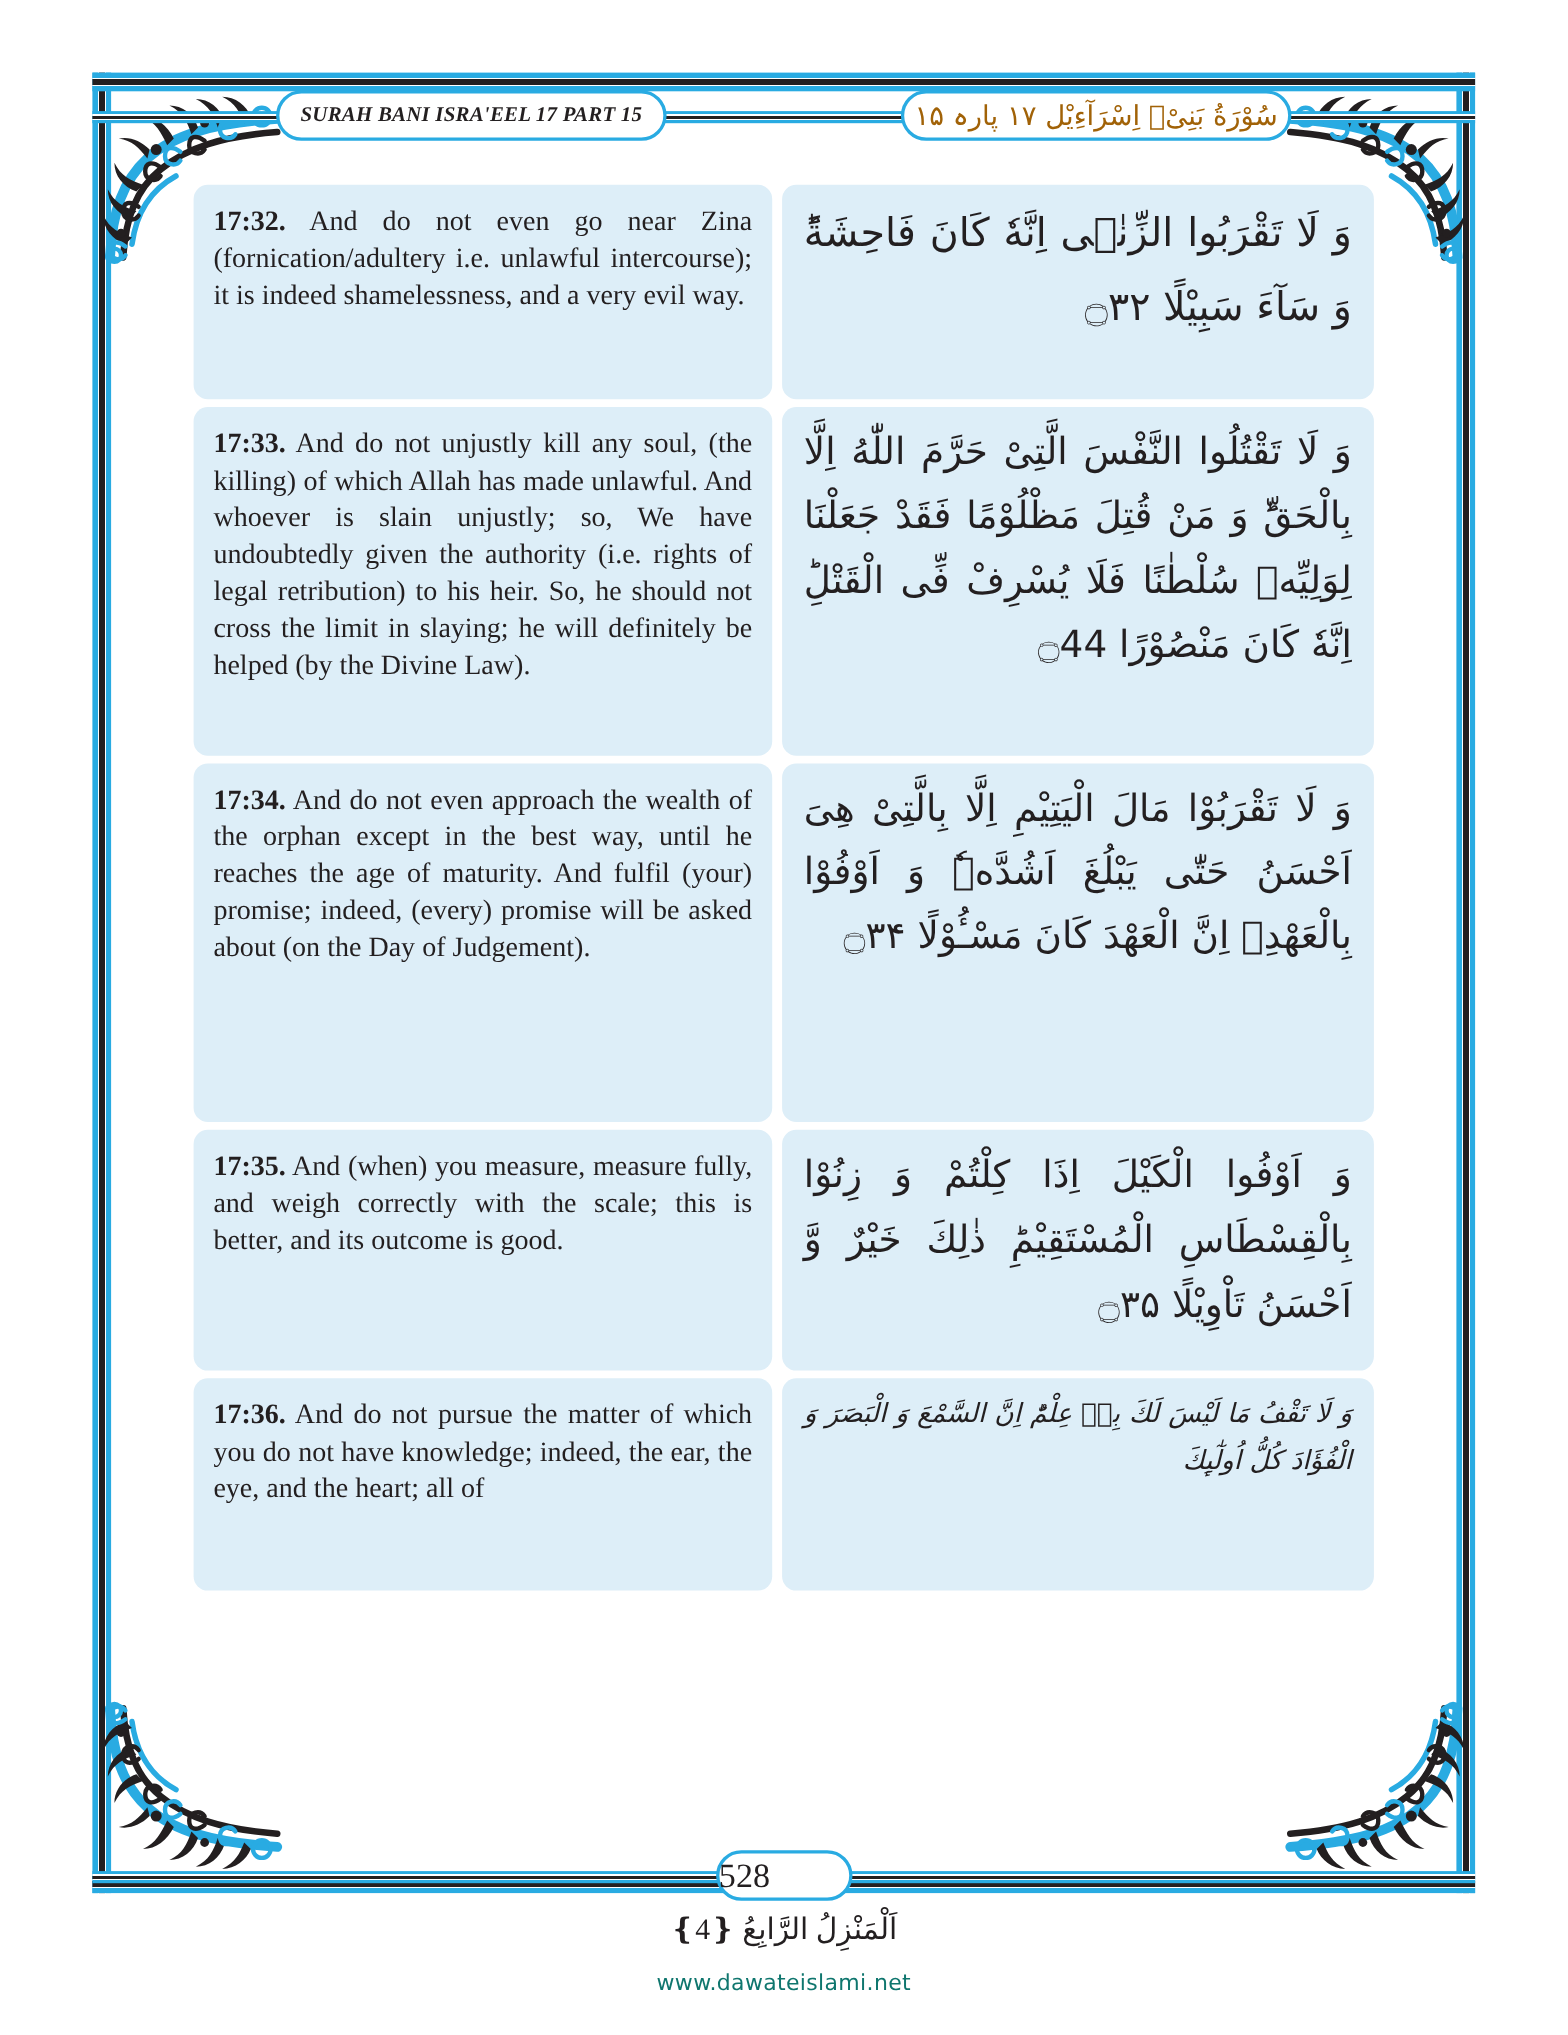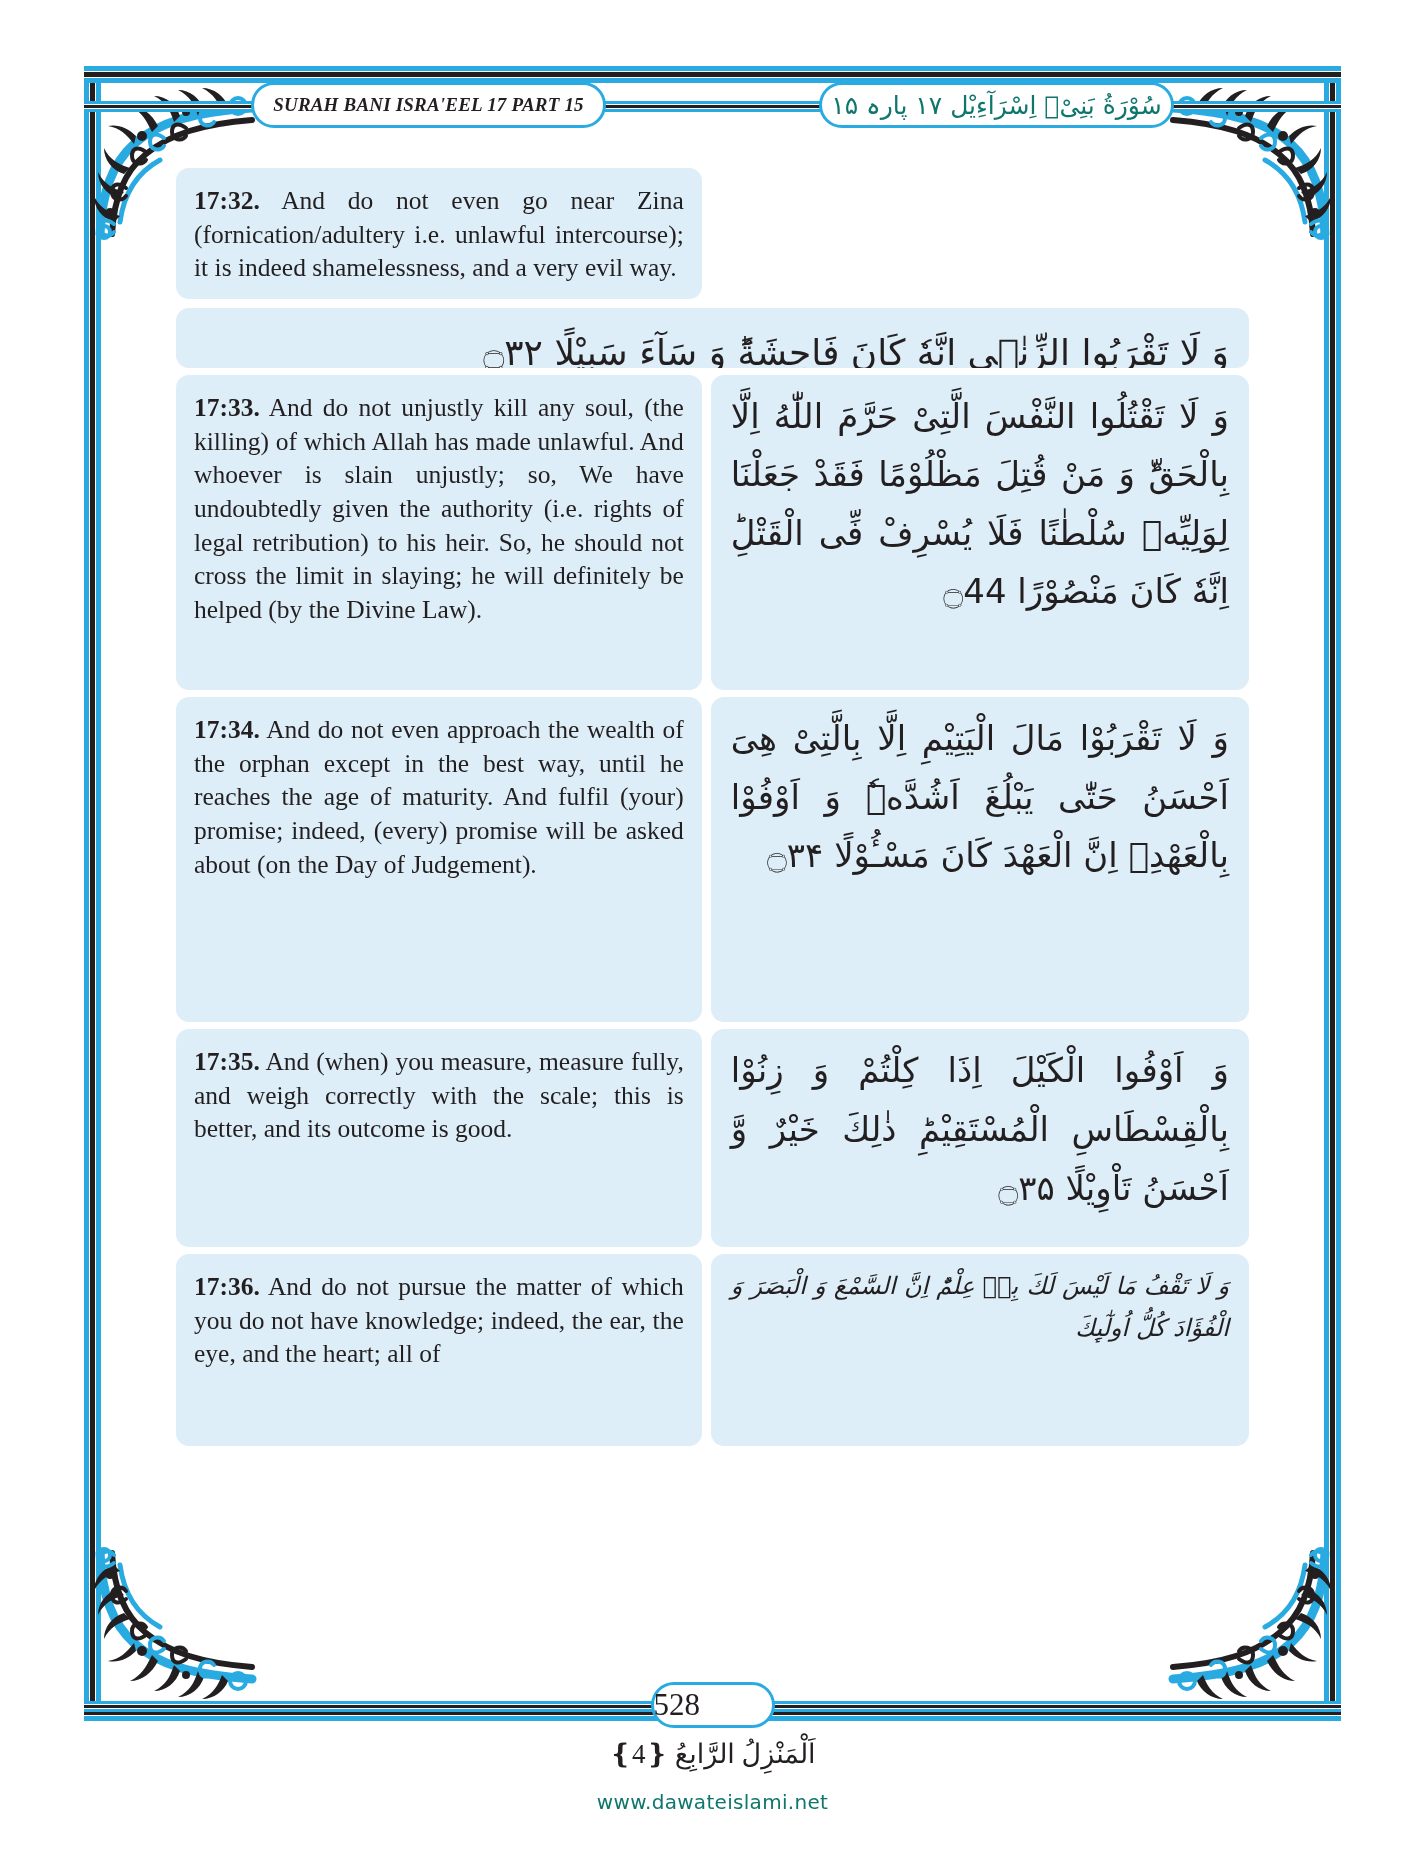--- a/index.html
+++ b/index.html
@@ -111,21 +111,21 @@
     font-weight: bold;
     font-style: italic;
     font-size: 19px;
     letter-spacing: 0.2px;
     color: #231f20;
     white-space: nowrap;
   }
   .surah-title-ar {
     font-family: "DejaVu Sans", sans-serif;
     font-size: 25px;
-    color: #0f766e;
+    color: #a16207;
     direction: rtl;
     white-space: nowrap;
     line-height: 1;
   }
 
   
   .content {
     position: absolute;
     left: 176px;
     top: 168px;
@@ -166,21 +166,21 @@
     color: #231f20;
     font-size: 33px;
     line-height: 1.72;
     overflow: hidden;
   }
   .vnum {
     font-weight: bold;
   }
 
   
-  .r1 { height: 200px; flex-direction: column; }
+  .r1 { height: 200px; }
   .r2 { height: 325px; }
   .r3 { height: 335px; }
   .r4 { height: 225px; }
   .r5 { height: 198px; }
 
   .r1 .cell-ar { font-size: 36px; line-height: 1.85; }
   .r2 .cell-ar { font-size: 34px; line-height: 1.72; }
   .r3 .cell-ar { font-size: 34px; line-height: 1.72; }
   .r4 .cell-ar { font-size: 34px; line-height: 1.74; }
   .r5 .cell-ar { font-size: 24px; line-height: 1.74; font-style: italic; }

